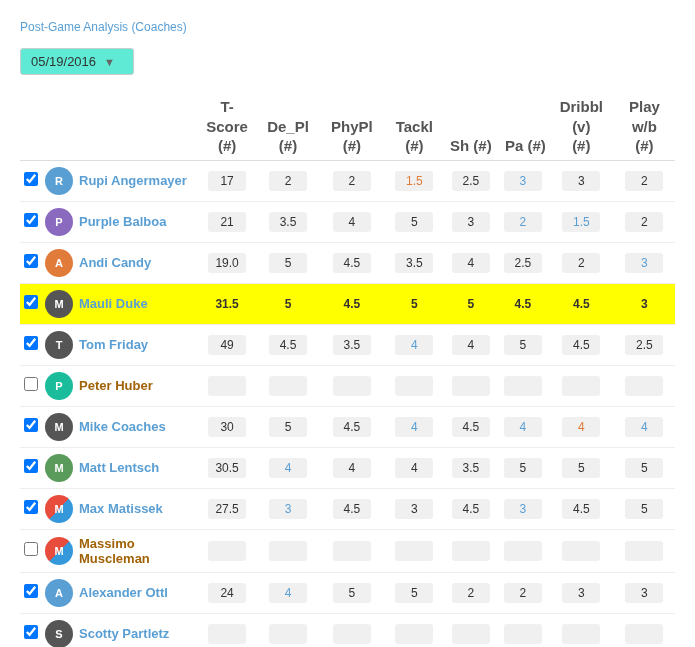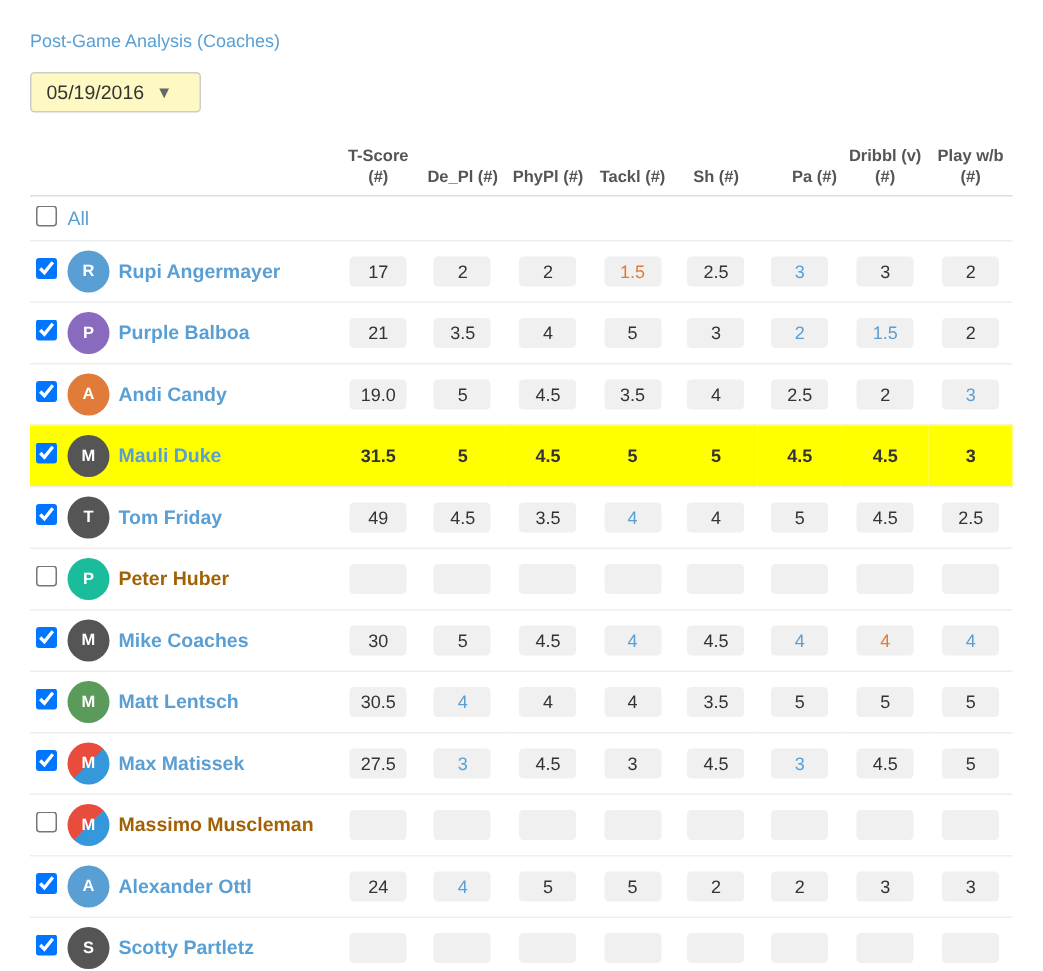--- a/index.html
+++ b/index.html
@@ -18,36 +18,36 @@
       margin-bottom: 14px;
     }
     .date-selector {
       display: inline-flex;
       align-items: center;
       border: 1px solid #ccc;
       border-radius: 3px;
       padding: 5px 10px;
       margin-bottom: 18px;
       cursor: pointer;
-      background: #fef9c3;
+      background: #5eead4;
     }
     .date-selector span {
       margin-right: 8px;
       font-size: 13px;
     }
     .date-selector .arrow {
       color: #666;
       font-size: 11px;
     }
     table {
       width: 100%;
       border-collapse: collapse;
     }
     thead th {
-      font-size: 11px;
+      font-size: 15px;
       font-weight: bold;
       color: #555;
       text-align: center;
       padding: 4px 3px;
       border-bottom: 1px solid #ddd;
       vertical-align: bottom;
       line-height: 1.3;
     }
     tbody tr {
       border-bottom: 1px solid #eee;
@@ -155,28 +155,20 @@
       <th style="min-width:52px;">PhyPl (#)</th>
       <th style="min-width:52px;">Tackl (#)</th>
       <th style="min-width:52px;">Sh (#)</th>
       <th style="min-width:52px;text-align:right;">Pa (#)</th>
       <th style="min-width:52px;">Dribbl (v)<br>(#)</th>
       <th style="min-width:52px;">Play w/b<br>(#)</th>
     </tr>
   </thead>
   <tbody id="table-body">
 
-  <tr>
-  <td class="check-col">
-    <input type="checkbox" class="checkbox" style="">
-  </td>
-  <td colspan="9" style="text-align:left;">
-    <span class="all-label">All</span>
-  </td>
-</tr>
       <tr>
     <td class="check-col">
       <input type="checkbox" class="checkbox" checked="" style="">
     </td>
     <td class="name-col-td">
       <div class="name-cell">
         <span class="avatar" style="background: #5a9fd4;">R</span>
         <span class="player-name">Rupi Angermayer</span>
       </div>
     </td>

